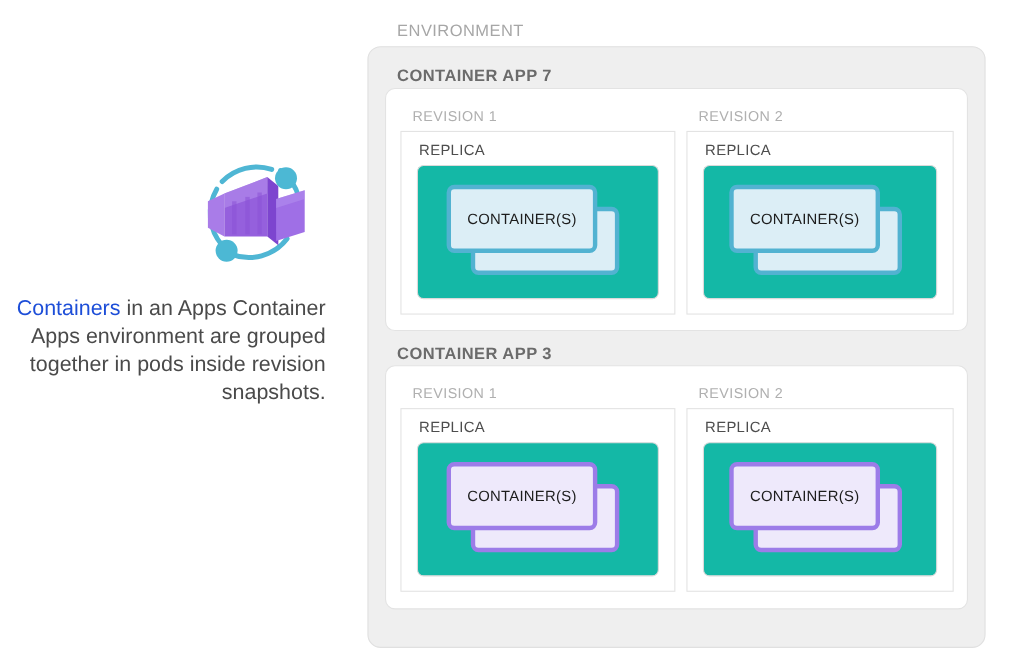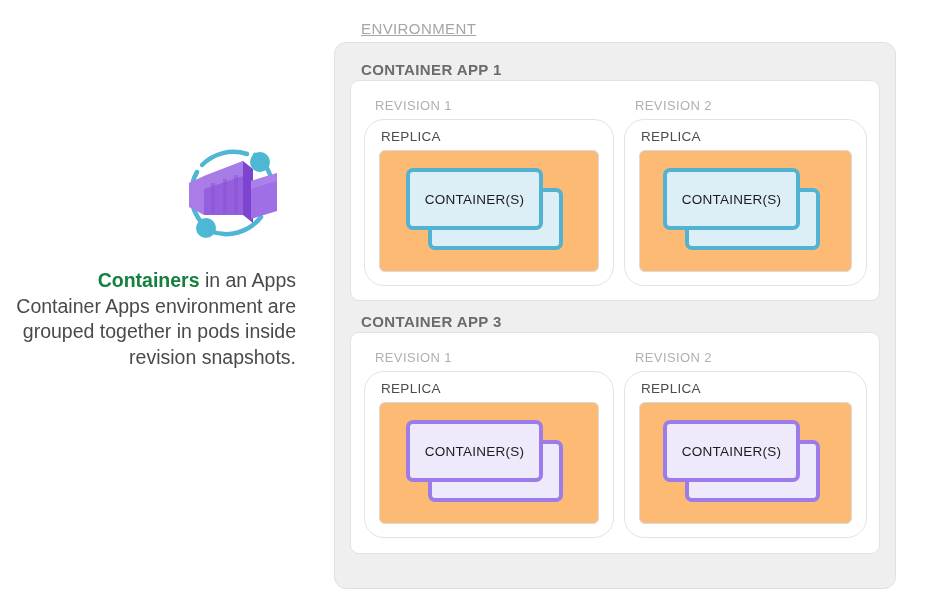--- a/index.html
+++ b/index.html
@@ -37,40 +37,39 @@
     position: absolute;
     left: 8px;
     top: 268px;
     width: 288px;
     text-align: right;
     font-size: 19.5px;
     line-height: 25.5px;
     color: #4a4a4a;
     font-family: "Liberation Sans", sans-serif;
   }
-  #caption .bold { font-weight: bold; color: #15803d; }
+  #caption .bold { font-weight: normal; color: #1d4ed8; }
 
   
   #diagram {
     position: absolute;
     left: 333px;
     top: 20px;
     width: 575px;
     height: 560px;
   }
 
   .env-label {
     position: absolute;
     left: 28px;
     top: 0px;
     font-size: 15px;
     letter-spacing: 0.4px;
     color: #a6a6a6;
     font-family: "Liberation Sans", sans-serif;
-    text-decoration: underline;
   }
 
   .env-box {
     position: absolute;
     left: 1px;
     top: 22px;
     width: 562px;
     height: 547px;
     background: #efefef;
     border: 1.5px solid #e0e0e0;
@@ -106,34 +105,34 @@
     position: absolute;
     font-size: 13px;
     letter-spacing: 0.4px;
     color: #b0b0b0;
     font-family: "Liberation Sans", sans-serif;
   }
   .rev-box {
     position: absolute;
     background: #ffffff;
     border: 1.5px solid #e3e3e3;
-    border-radius: 20px;
+    border-radius: 0;
     box-sizing: border-box;
   }
 
   .replica-label {
     position: absolute;
     font-size: 13.5px;
     letter-spacing: 0.3px;
     color: #4d4d4d;
     font-family: "Liberation Sans", sans-serif;
   }
   .replica-box {
     position: absolute;
-    background: #fdba74;
+    background: #14b8a6;
     border: 1.5px solid #dadada;
     border-radius: 6px;
     box-sizing: border-box;
     padding-left: 22px;
   }
 
   
   .stack { position: absolute; width: 160px; height: 84px; }
   .card {
     position: absolute;
@@ -193,21 +192,21 @@
   <div id="caption">
     <span class="bold">Containers</span><span> in an Apps Container Apps environment are grouped together in pods inside revision snapshots.</span>
   </div>
 </div>
 
 <div id="diagram">
 
   <div class="env-label">ENVIRONMENT</div>
   <div class="env-box"></div>
 
-  <div class="app-label app1-label">CONTAINER APP 1</div>
+  <div class="app-label app1-label">CONTAINER APP 7</div>
   <div class="app-box app1-box">
 
     <div class="rev-label" style="left:24px; top:17px;">REVISION 1</div>
     <div class="rev-box" style="left:13px; top:38px; width:250px; height:167px;">
       <div class="replica-label" style="left:16px; top:9px;">REPLICA</div>
       <div class="replica-box" style="left:14px; top:30px; width:220px; height:122px;">
         <div class="stack" style="left:26px; top:17px;">
           <div class="card back cyan"></div>
           <div class="card front cyan">
             <div class="card-text">CONTAINER(S)</div>

